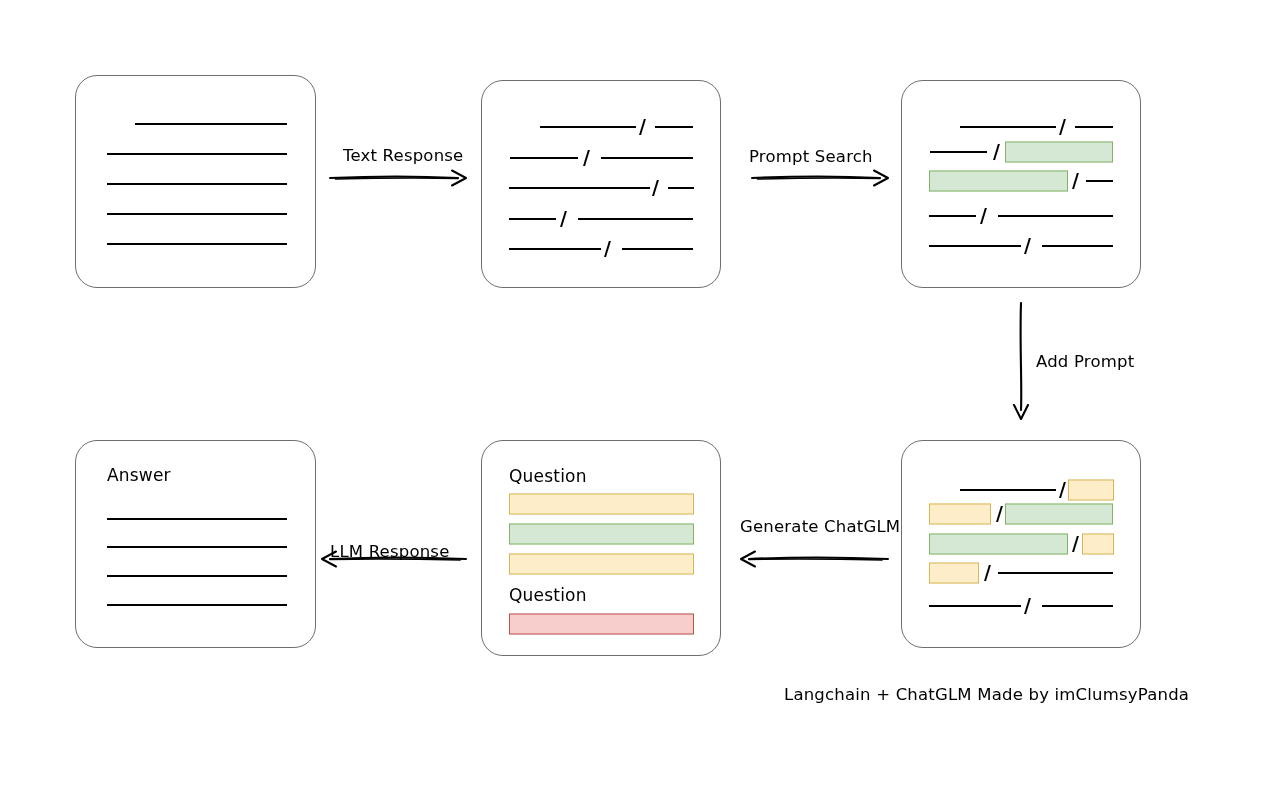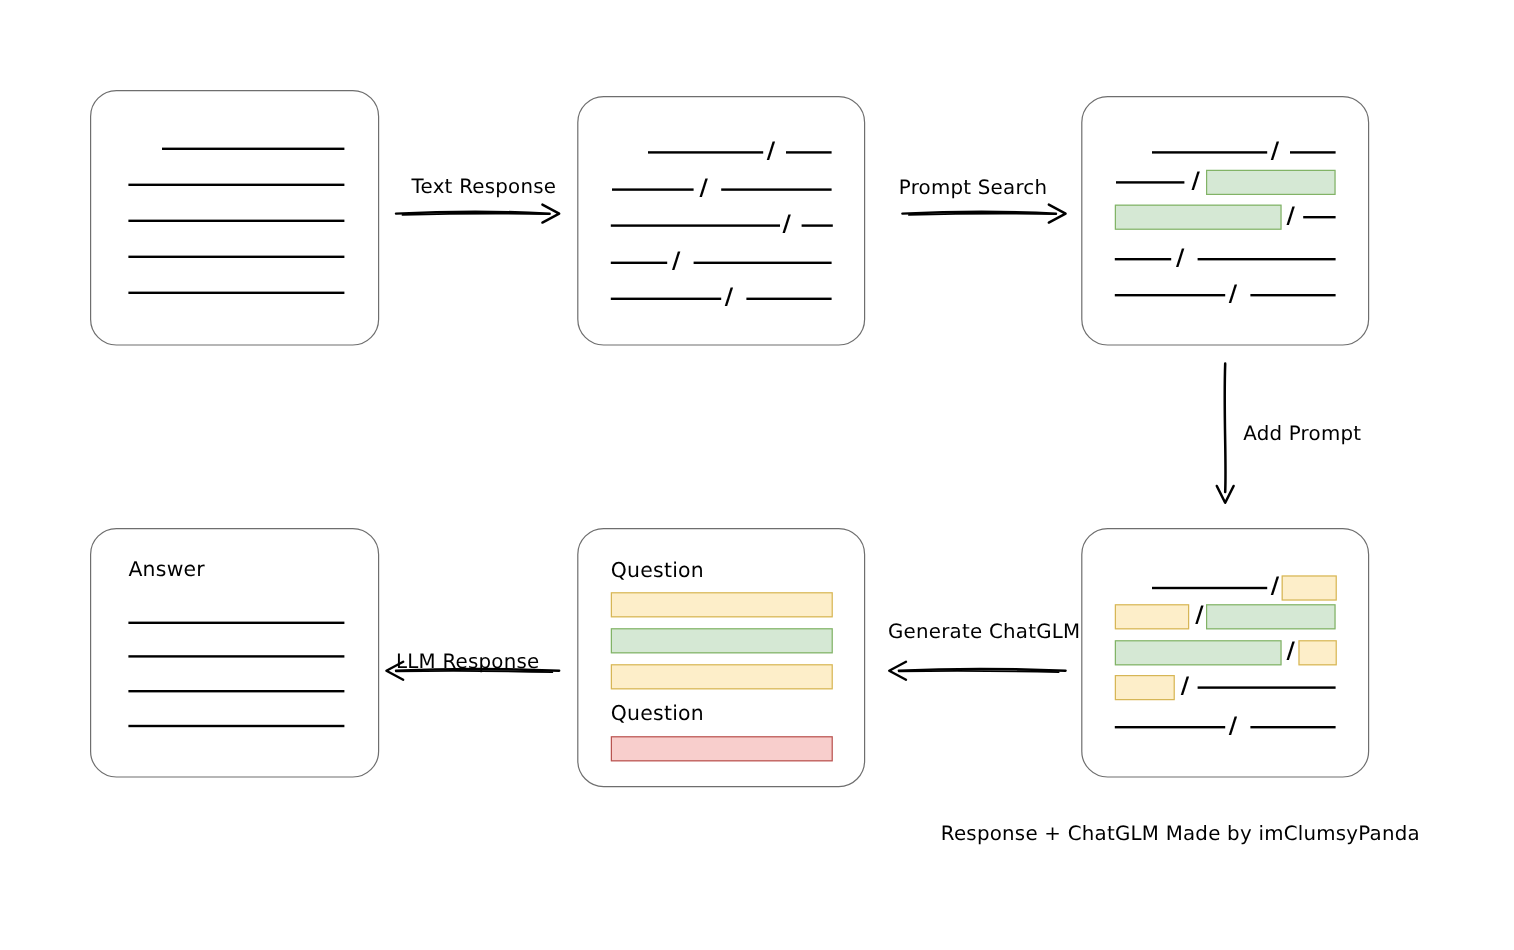--- a/index.html
+++ b/index.html
@@ -184,14 +184,14 @@
     <div class="node-title" style="left: 107px; top: 465px;">Answer</div>
     <div class="rule" style="left: 107px; top: 518px; width: 180px;"></div>
     <div class="rule" style="left: 107px; top: 546px; width: 180px;"></div>
     <div class="rule" style="left: 107px; top: 575px; width: 180px;"></div>
     <div class="rule" style="left: 107px; top: 604px; width: 180px;"></div>
     <div class="edge-label" style="left: 343px; top: 146px;">Text Response</div>
     <div class="edge-label" style="left: 749px; top: 147px;">Prompt Search</div>
     <div class="edge-label" style="left: 1036px; top: 352px;">Add Prompt</div>
     <div class="edge-label" style="left: 740px; top: 517px;">Generate ChatGLM</div>
     <div class="edge-label" style="left: 330px; top: 542px;">LLM Response</div>
-    <div class="footer" style="left: 784px; top: 685px;">Response + ChatGLM Made by imClumsyPanda</div>
+    <div class="footer" style="left: 784px; top: 685px;">Langchain + ChatGLM Made by imClumsyPanda</div>
   </div>
 
 </body></html>

